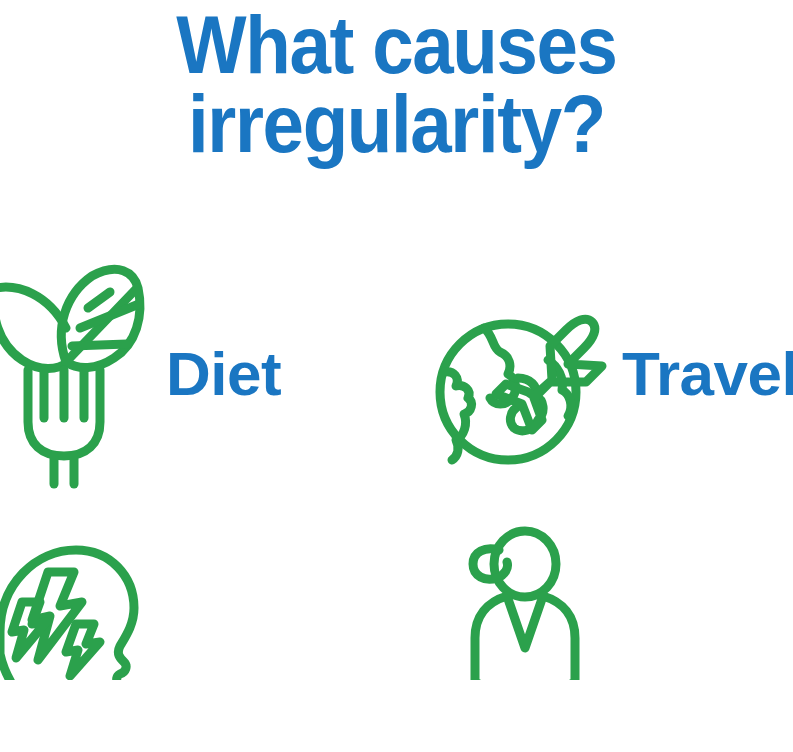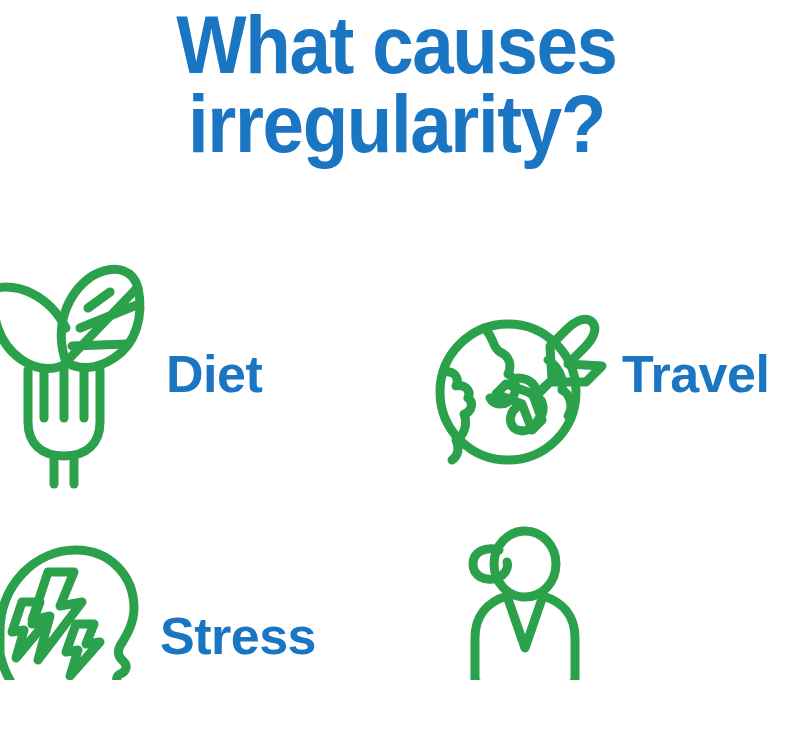--- a/index.html
+++ b/index.html
@@ -62,21 +62,21 @@
   }
   #cell-diet   .icon-slot { width: 160px; height: 232px; }
   #cell-travel .icon-slot { width: 180px; height: 200px; }
   #cell-stress .icon-slot { width: 160px; height: 200px; }
   #cell-age    .icon-slot { width: 135px; height: 225px; }
 
   .cause-label {
     color: #1a76c2;
     font-family: "Liberation Sans", sans-serif;
     font-weight: 700;
-    font-size: 52px;
+    font-size: 62px;
     letter-spacing: -0.5px;
     white-space: nowrap;
     line-height: 1;
   }
   #cell-diet   .cause-label { margin-left: 18px; }
   #cell-travel .cause-label { margin-left: 12px; }
   #cell-stress .cause-label { margin-left: 12px; }
   #cell-age    .cause-label { margin-left: 28px; }
 
   .ico { display: block; overflow: visible; }
@@ -155,21 +155,20 @@
                  C 132 152, 128 156, 122 156 C 112 156, 102 154, 96 154
                  L 96 178 L 66 190 C 40 176, 18 146, 12 118 Z"></path>
 
         <path d="M60 36 L 86 36 L 72 70 L 94 66 L 50 124 L 62 80 L 44 84 Z"></path>
 
         <path d="M34 66 L 52 66 L 44 88 L 58 86 L 28 122 L 36 94 L 24 96 Z"></path>
 
         <path d="M88 88 L 106 88 L 98 108 L 112 106 L 82 140 L 90 114 L 78 116 Z"></path>
       </svg>
     </span>
-    <span class="cause-label">Stress</span>
   </div>
 
   <div class="cause-cell" id="cell-age">
     <span class="icon-slot">
       <svg class="ico" width="135" height="225" viewBox="0 0 135 225" fill="none" stroke="#2ba14c" stroke-width="9" stroke-linecap="round" stroke-linejoin="round">
 
         <ellipse cx="70" cy="40" rx="31" ry="33"></ellipse>
 
         <path d="M44 26 C 30 22, 18 28, 18 40 C 18 52, 30 58, 42 54 C 50 51, 54 44, 52 38"></path>
 

